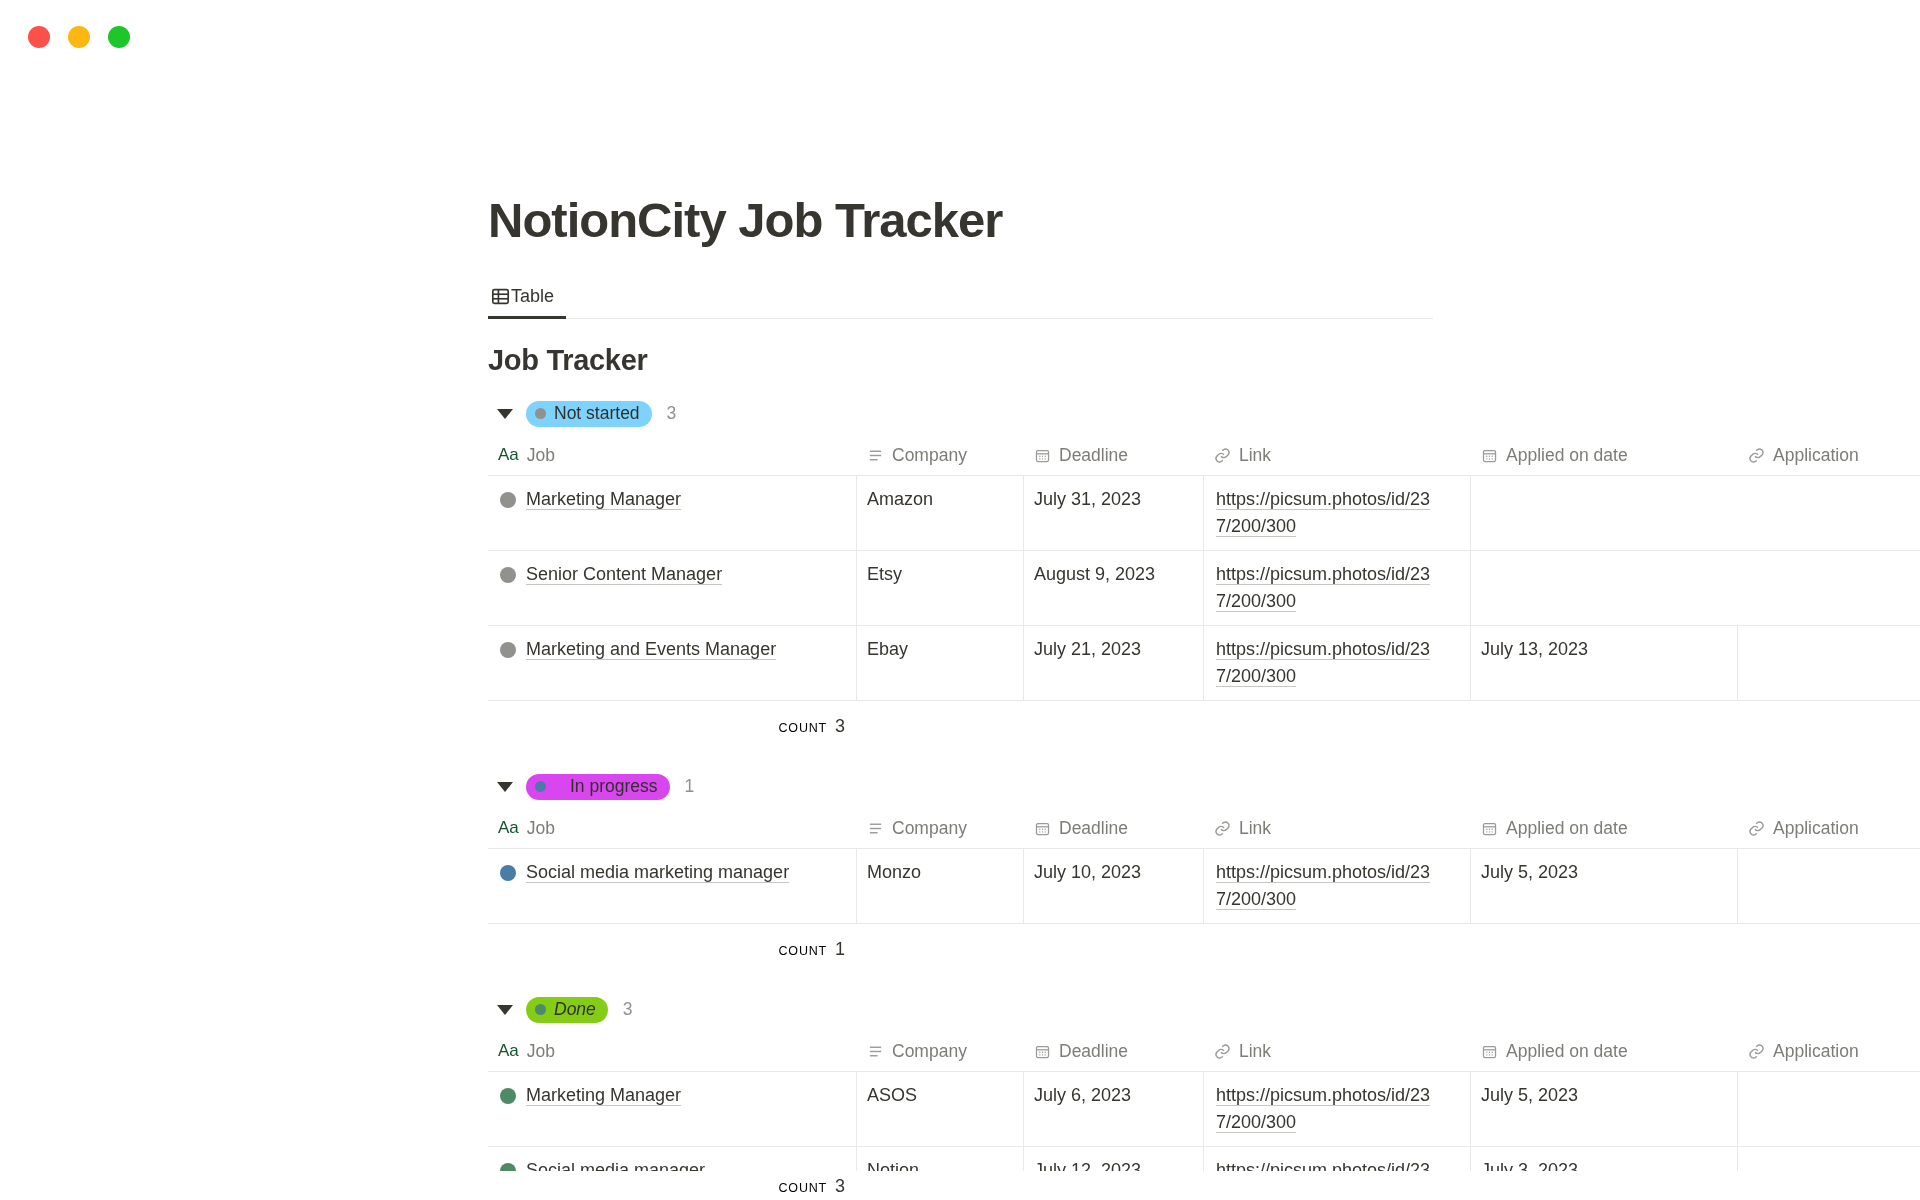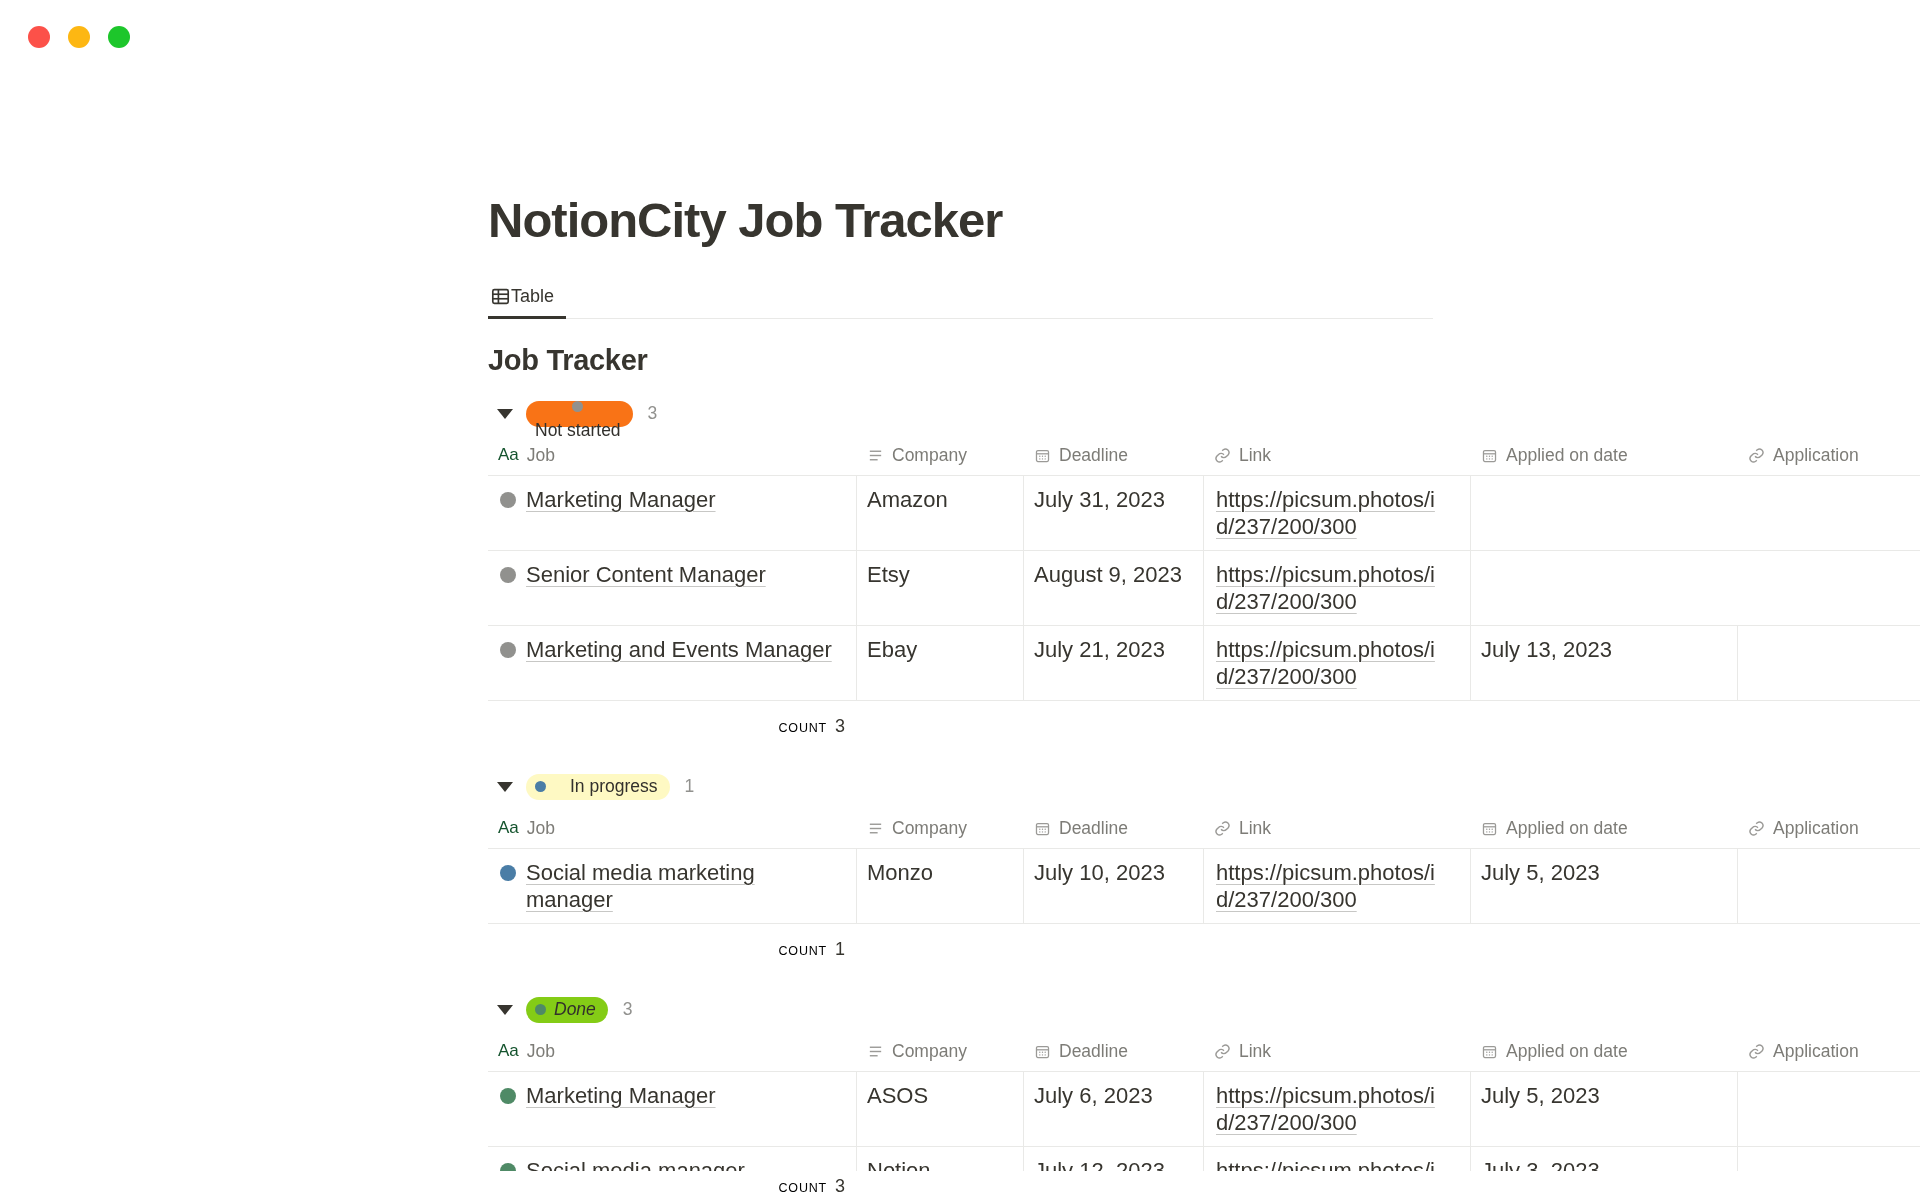--- a/index.html
+++ b/index.html
@@ -38,21 +38,21 @@
   .thead { display:flex; height:40px; align-items:center; border-bottom:1px solid #E9E9E7; }
   .th { display:flex; align-items:center; gap:8px; font-size:17.5px; color:#7D7C77;
         padding:0 10px; flex:none; cursor:pointer; }
   .th svg { display:block; flex:none; }
   .aa-glyph { font-size:17px; color:#14532d; letter-spacing:0; }
 
   .w-job{width:369px;} .w-company{width:167px;} .w-deadline{width:180px;}
   .w-link{width:267px;} .w-applied{width:267px;} .w-application{width:182px;}
 
   .trow { display:flex; border-bottom:1px solid #E9E9E7; }
-  .td { flex:none; padding:10px 10px; font-size:22px; line-height:27px; min-height:69px;
+  .td { flex:none; padding:10px 10px; font-size:18px; line-height:27px; min-height:69px;
         border-right:1px solid #E9E9E7; cursor:pointer; }
   .td.last { border-right:none; }
   .td-job { display:flex; align-items:flex-start; gap:10px; padding-left:12px; }
   .status-dot { width:16px; height:16px; border-radius:50%; flex:none; margin-top:6px; }
   .title-link, .url-link { color:#37352F; text-decoration:underline; cursor:pointer;
         text-decoration-color:rgba(55,53,47,0.28); text-decoration-thickness:1px; text-underline-offset:4px; }
   .title-link { font-weight:500; }
   .td-link { padding:10px 33px 10px 12px; }
   .url-link { display:block; word-break:break-all; }
 
@@ -89,21 +89,21 @@
       </span>
       <span>Table</span>
     </div>
   </div>
 
   <h2 class="db-title">Job Tracker</h2>
 
   <section class="group">
     <div class="group-header">
       <span class="toggle"></span>
-      <span class="pill" style="background-color: #f97316; flex-direction: column;">
+      <span class="pill" style="background-color: #7dd3fc;">
         <span class="pill-dot" style="background-color: rgb(145, 145, 142);"></span>
         <span>Not started</span>
       </span>
       <span class="group-count">3</span>
     </div>
 
     <div class="thead">
       <div class="th w-job">
           <span class="aa-glyph">Aa</span>
           <span>Job</span>
@@ -203,21 +203,21 @@
     <div class="tfoot">
       <div class="count-cell">
         <span class="count-label">COUNT</span><span class="count-num">3</span>
       </div>
     </div>
   </section>
 
   <section class="group">
     <div class="group-header">
       <span class="toggle"></span>
-      <span class="pill" style="background-color: #fef9c3; gap: 24px;">
+      <span class="pill" style="background-color: #d946ef; gap: 24px;">
         <span class="pill-dot" style="background-color: rgb(74, 125, 166);"></span>
         <span>In progress</span>
       </span>
       <span class="group-count">1</span>
     </div>
 
     <div class="thead">
       <div class="th w-job">
           <span class="aa-glyph">Aa</span>
           <span>Job</span>

